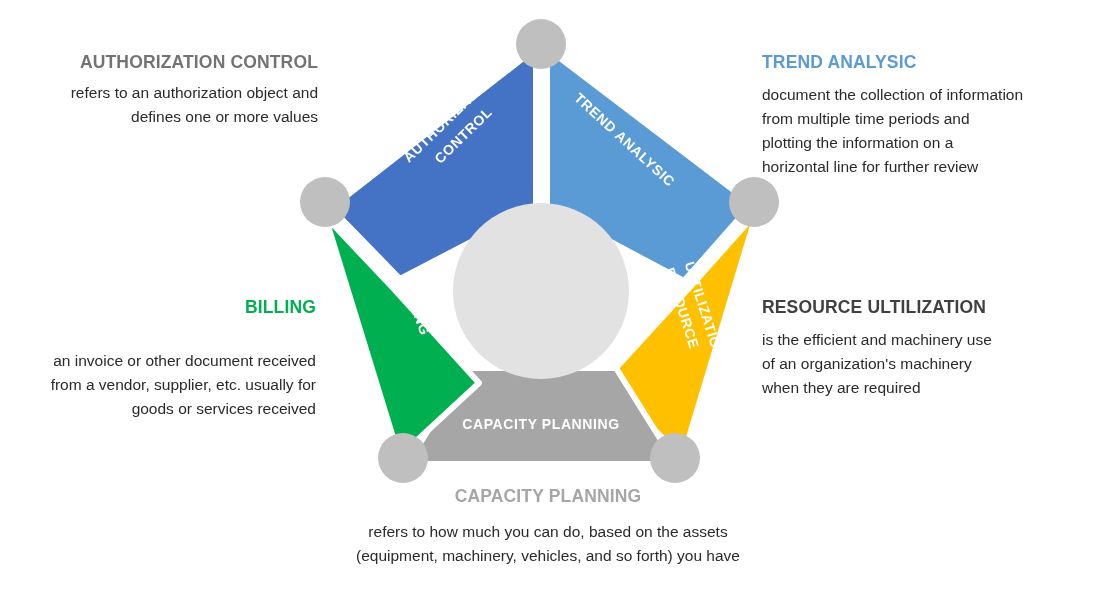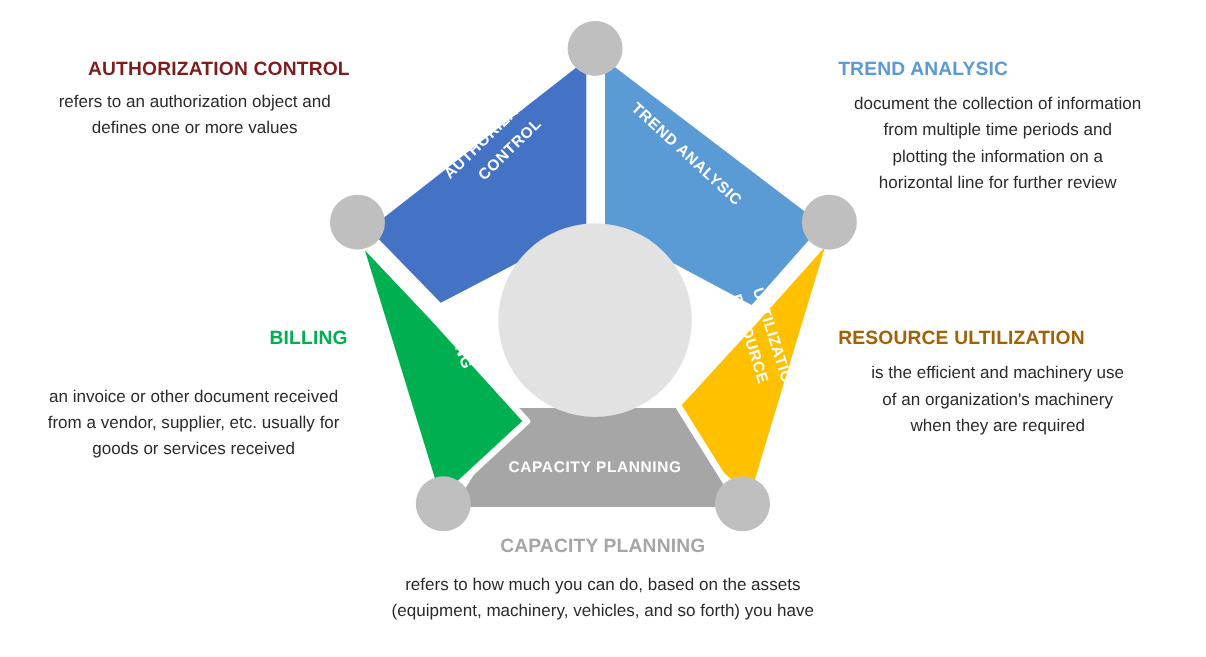--- a/index.html
+++ b/index.html
@@ -38,21 +38,20 @@
     letter-spacing: 0.15px;
     line-height: 1.25;
   }
   .block p {
     font-family: "Liberation Sans", sans-serif;
     font-size: 15.5px;
     font-weight: normal;
     color: #2a2a2a;
     line-height: 1.55;
     margin-top: 7px;
-    text-align: center;
   }
   .align-right { text-align: right; }
   .align-left  { text-align: left;  }
   .align-center{ text-align: center;}
 
   #blk-auth   { left: 36px;  top: 52px;  width: 282px; }
   #blk-trend  { left: 762px; top: 52px;  width: 290px; }
   #blk-bill   { left: 36px;  top: 297px; width: 280px; }
   #blk-res    { left: 762px; top: 297px; width: 290px; }
   #blk-cap    { left: 300px; top: 486px; width: 496px; }
@@ -120,21 +119,21 @@
     <circle cx="541" cy="291" r="88" fill="#E2E2E2"></circle>
 
     <circle cx="541" cy="44" r="25" fill="#BFBFBF"></circle>
     <circle cx="325" cy="202" r="25" fill="#BFBFBF"></circle>
     <circle cx="754" cy="202" r="25" fill="#BFBFBF"></circle>
     <circle cx="403" cy="458" r="25" fill="#BFBFBF"></circle>
     <circle cx="675" cy="458" r="25" fill="#BFBFBF"></circle>
   </svg>
 
   <div class="block align-right" id="blk-auth">
-    <h3 style="color:#7f1d1d">AUTHORIZATION CONTROL</h3>
+    <h3 style="color:#737373">AUTHORIZATION CONTROL</h3>
     <p>
       <span>refers to an authorization object and</span><br>
       <span>defines one or more values</span>
     </p>
   </div>
 
   <div class="block align-left" id="blk-trend">
     <h3 style="color:#5B9BD5">TREND ANALYSIC</h3>
     <p>
       <span>document the collection of information</span><br>
@@ -147,21 +146,21 @@
   <div class="block align-right" id="blk-bill">
     <h3 style="color:#00B050">BILLING</h3>
     <p>
       <span>an invoice or other document received</span><br>
       <span>from a vendor, supplier, etc. usually for</span><br>
       <span>goods or services received</span>
     </p>
   </div>
 
   <div class="block align-left" id="blk-res">
-    <h3 style="color:#a16207">RESOURCE ULTILIZATION</h3>
+    <h3 style="color:#404040">RESOURCE ULTILIZATION</h3>
     <p>
       <span>is the efficient and machinery use</span><br>
       <span>of an organization's machinery</span><br>
       <span>when they are required</span>
     </p>
   </div>
 
   <div class="block align-center" id="blk-cap">
     <h3 style="color:#A6A6A6">CAPACITY PLANNING</h3>
     <p>

